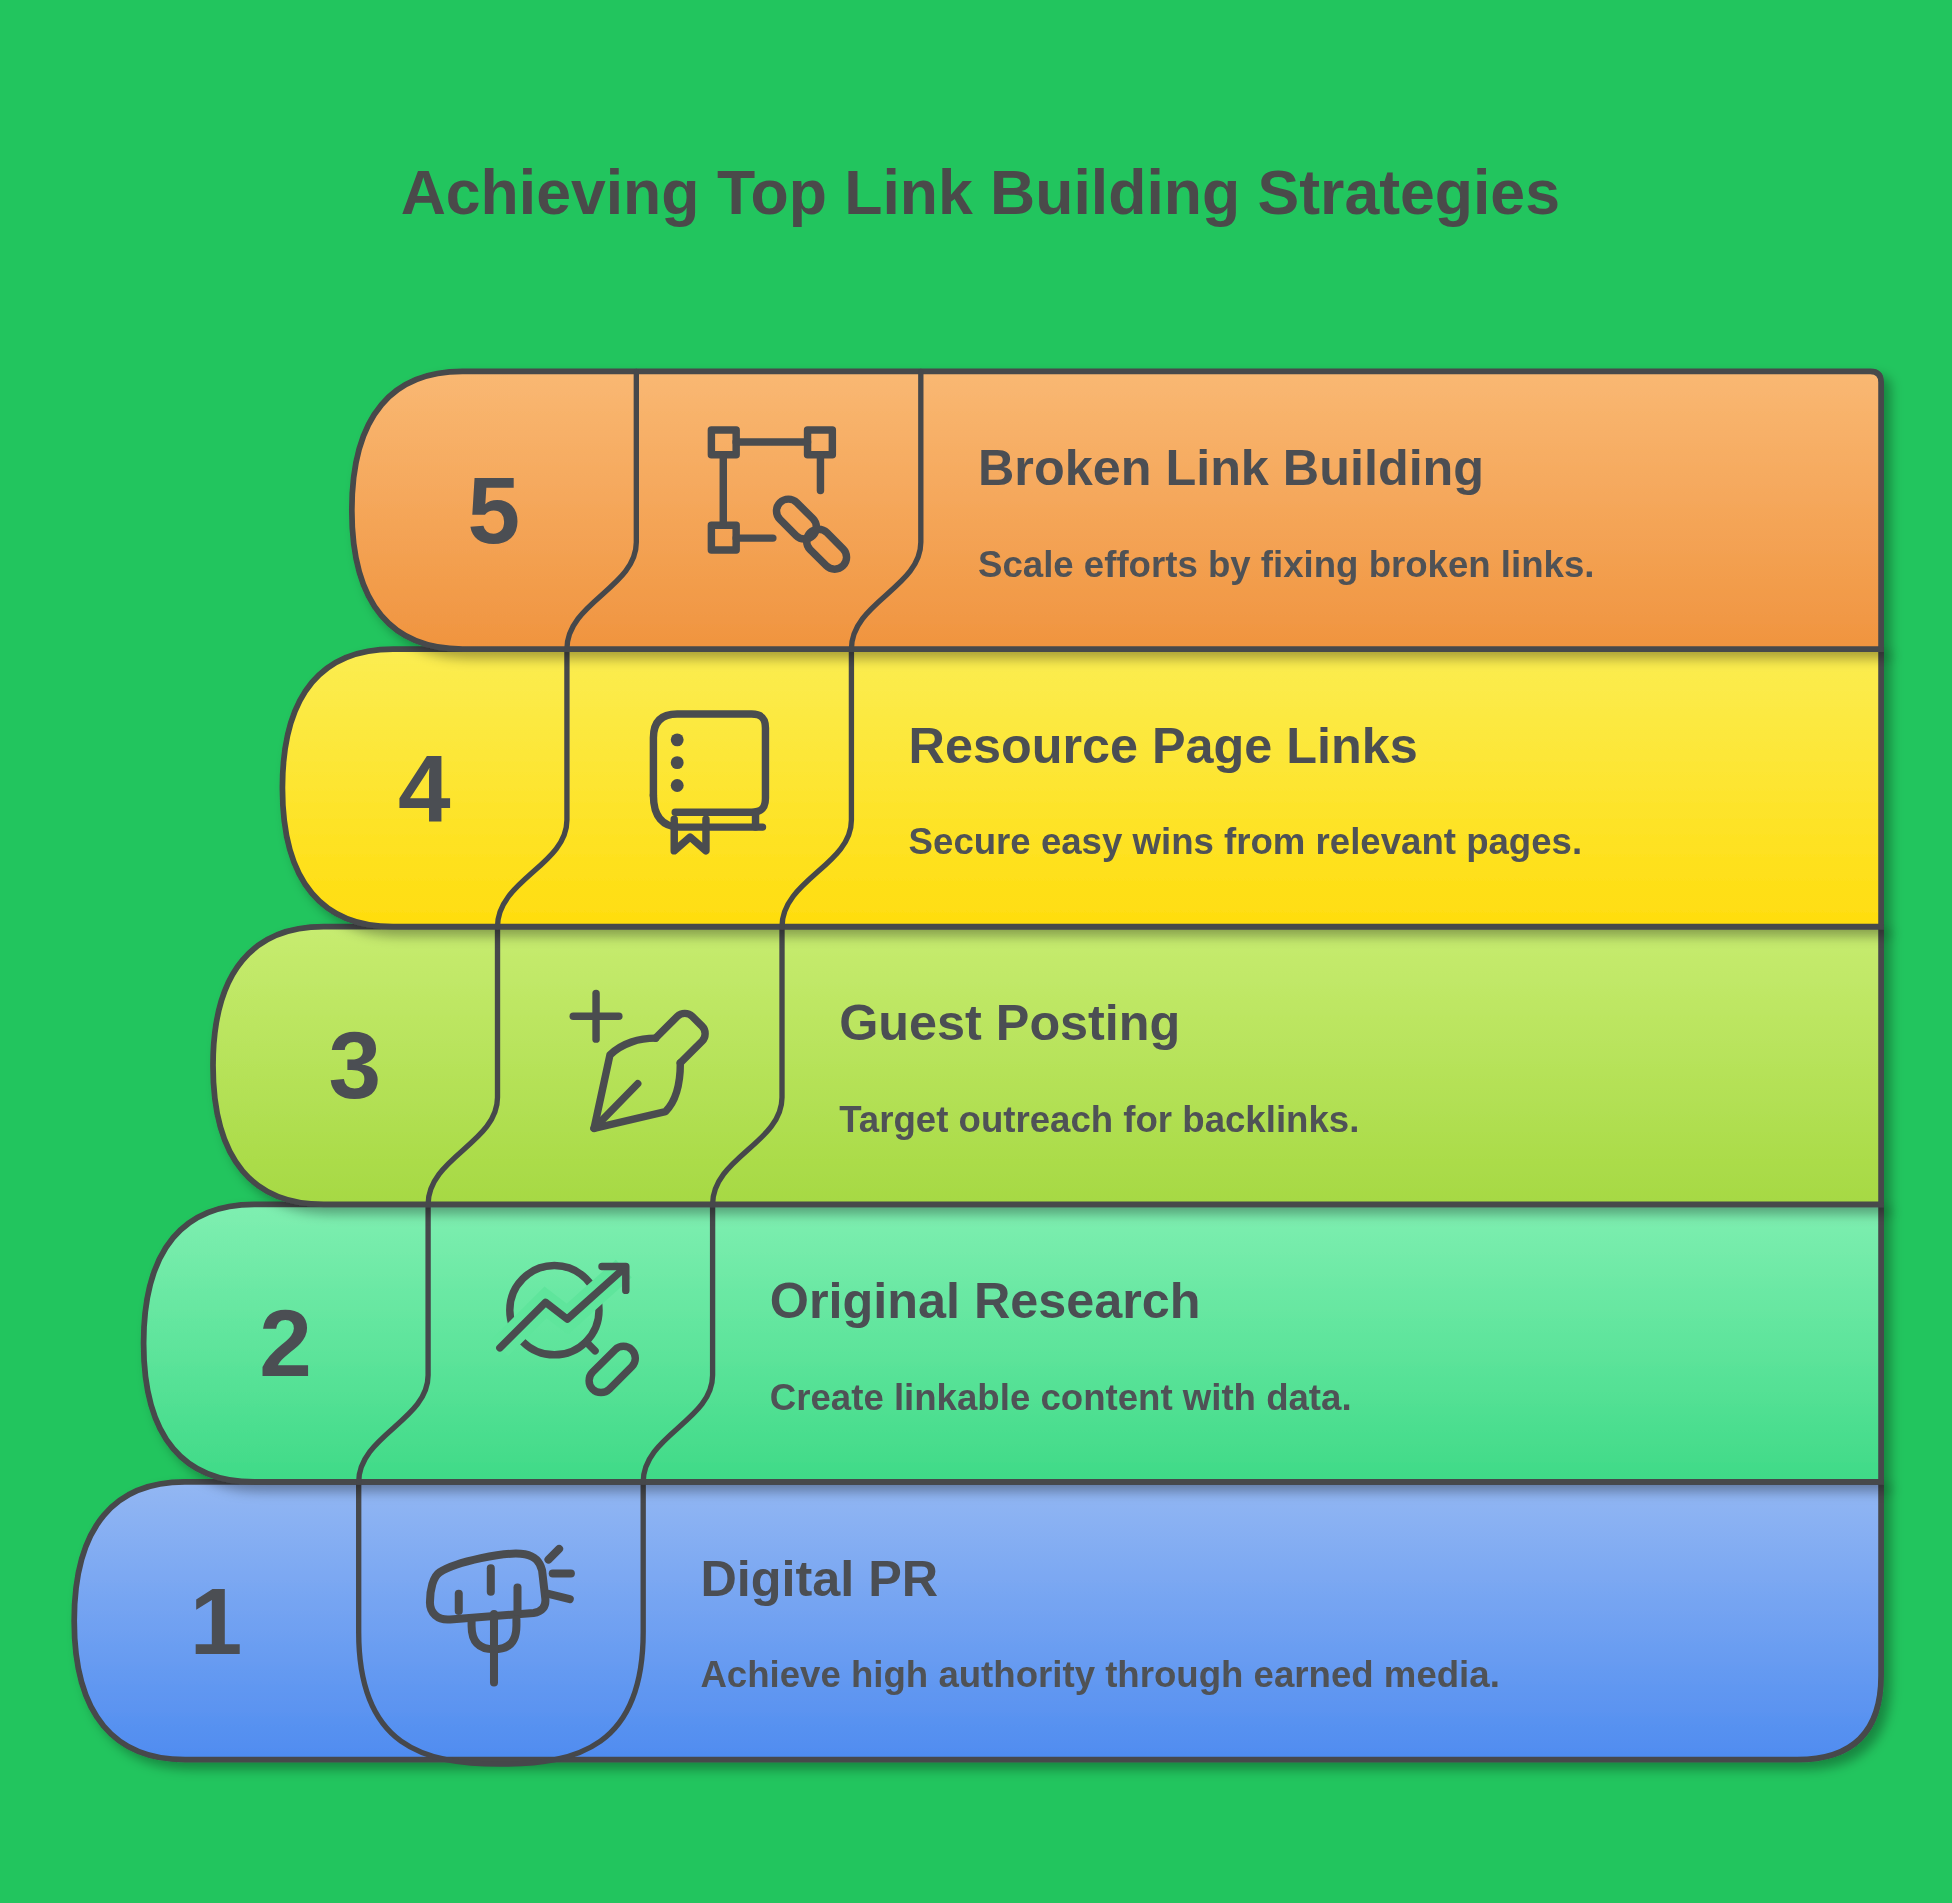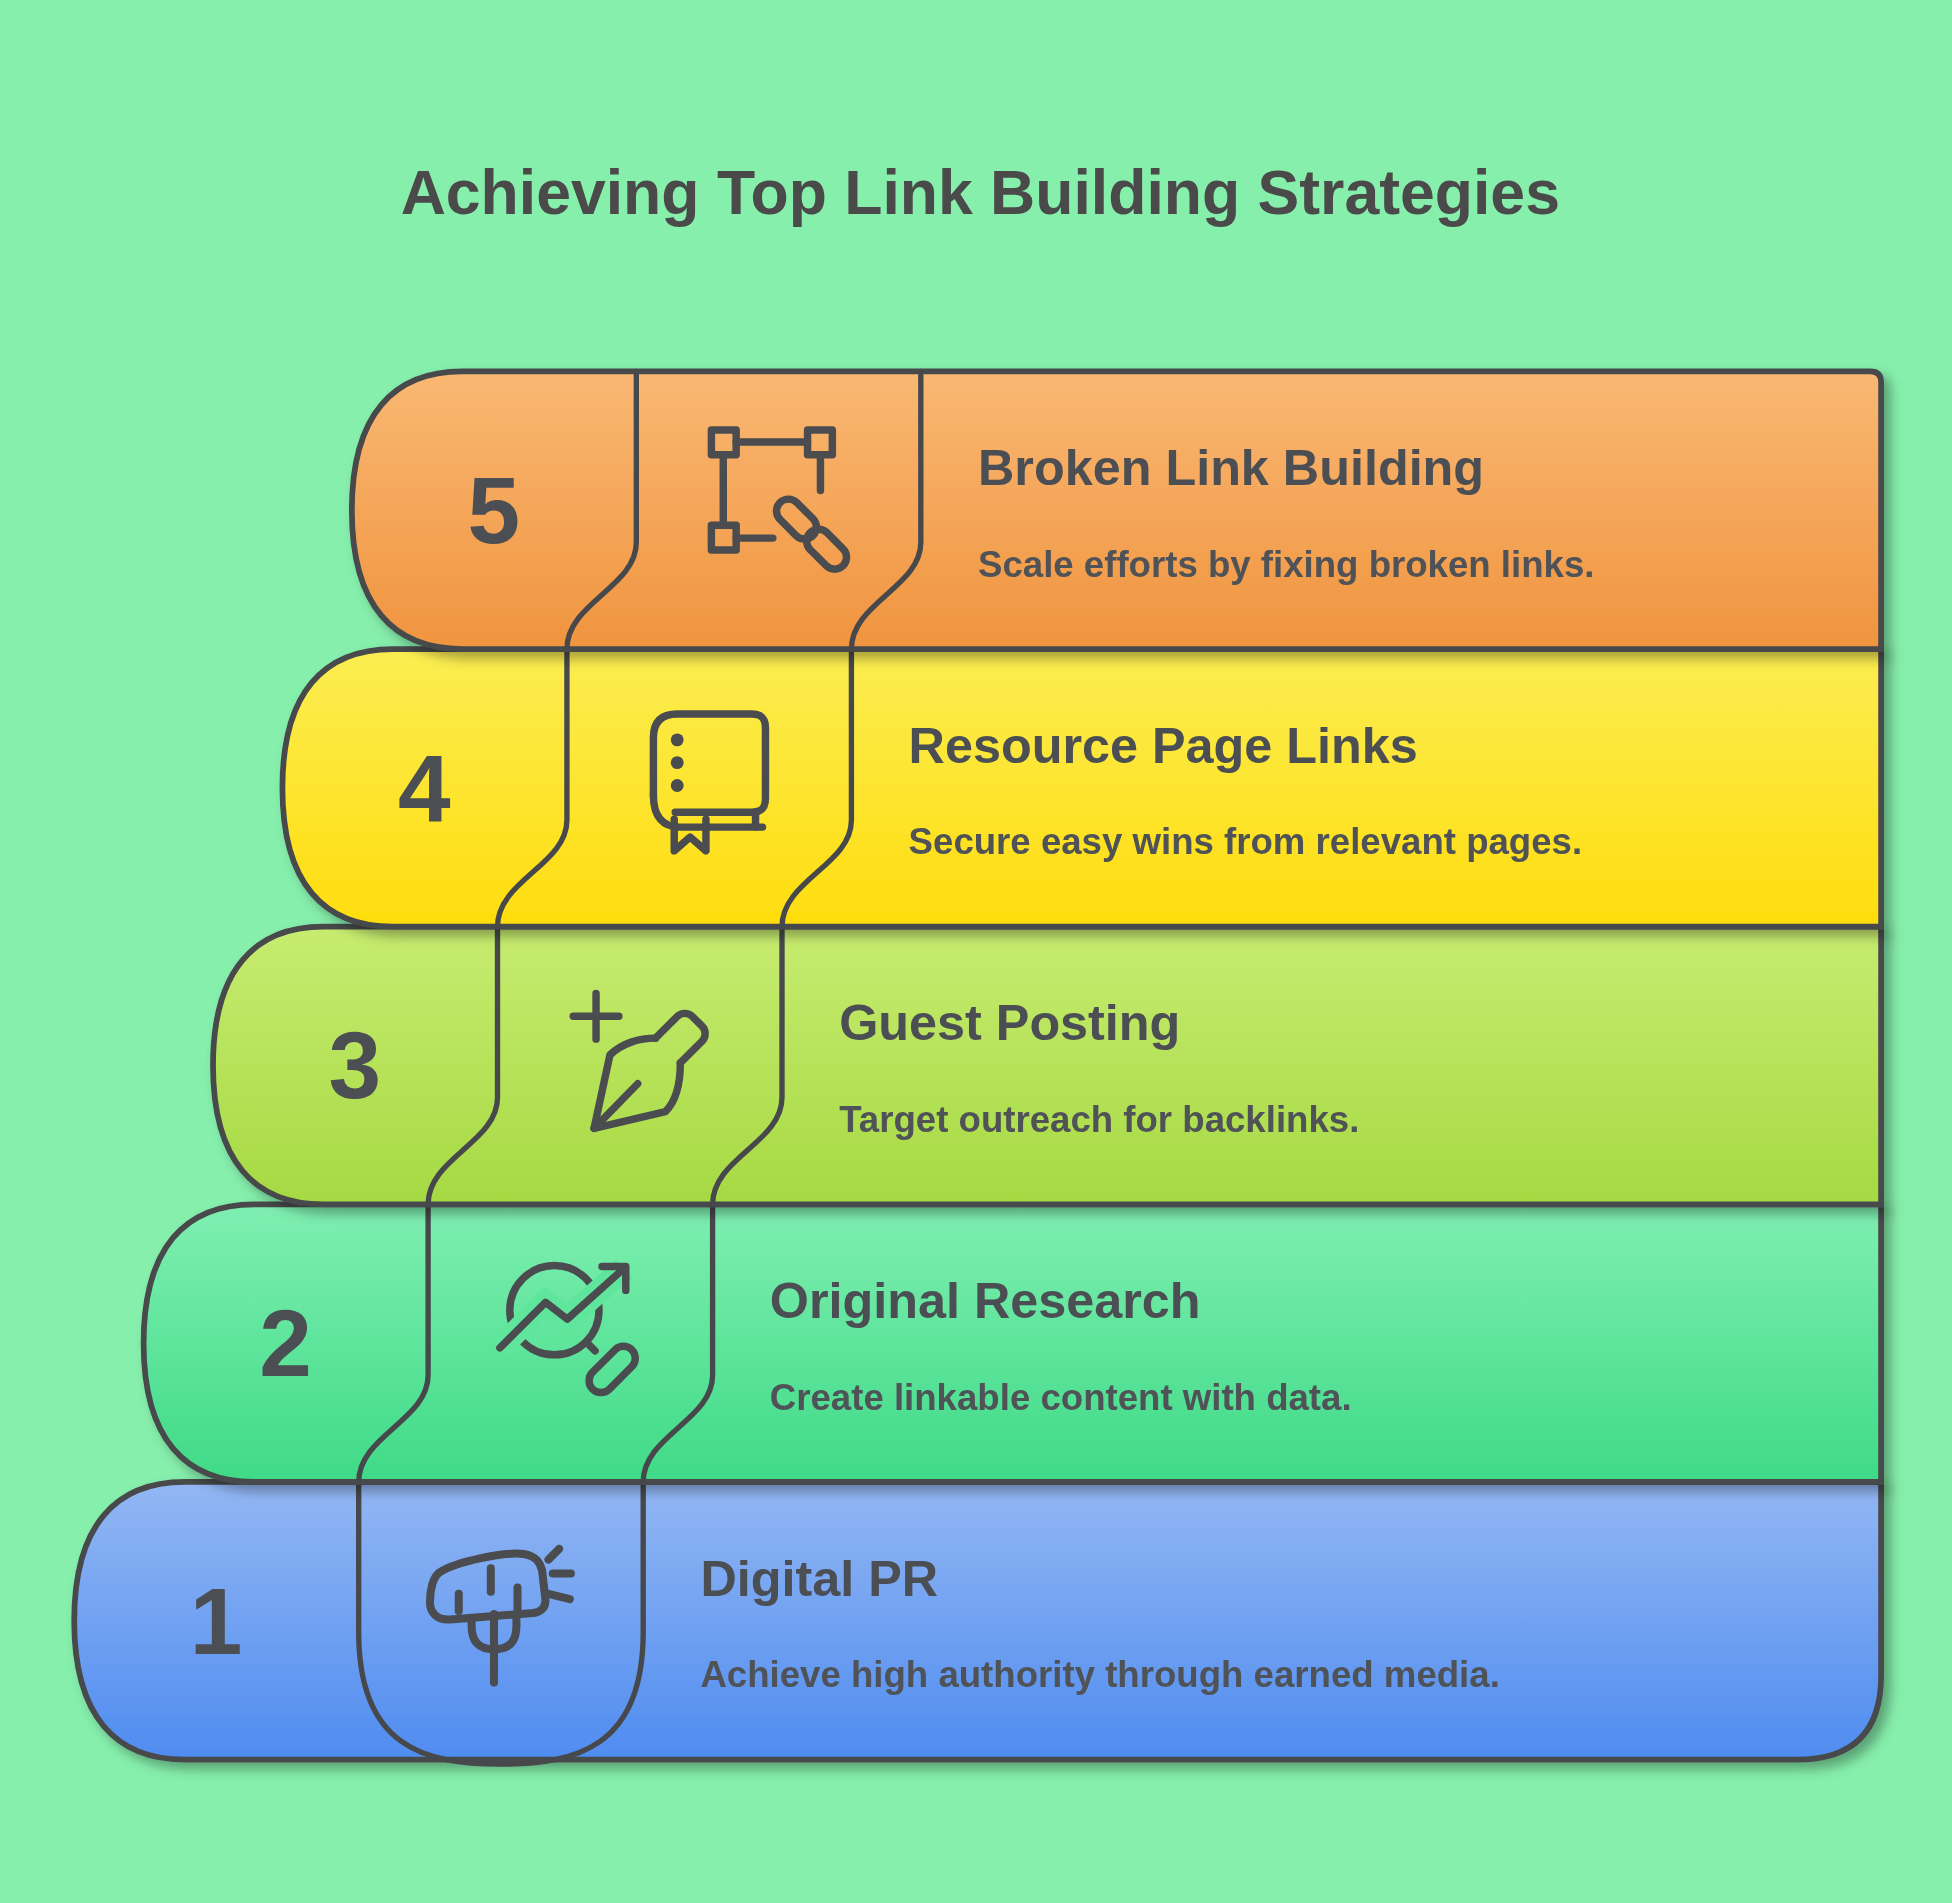--- a/index.html
+++ b/index.html
@@ -1,16 +1,16 @@
 <!DOCTYPE html>
 <html style="font-size:12.2px"><head>
 <meta charset="utf-8">
 <style>
   html,body{margin:0;padding:0;background:#ffffff;}
-  .stage{position:relative;width:1953px;height:1903px;background:#86efac;overflow:hidden;
+  .stage{position:relative;width:1953px;height:1903px;background:#22c55e;overflow:hidden;
          font-family:"Liberation Sans", sans-serif;}
   svg{display:block}
   .outline{stroke:#46484B;stroke-width:7.5;}
   .divider{fill:none;stroke:#46484B;stroke-width:7;stroke-linecap:round;}
   .ico{fill:none;stroke:#4A4C4F;stroke-width:7.5;stroke-linecap:round;stroke-linejoin:round;}
   .ico-dot{fill:#4A4C4F;stroke:none;}
   .main-title{font-family:"Liberation Sans", sans-serif;font-weight:bold;font-size:82px;fill:#4A4A4A;}
   .row-number{font-family:"Liberation Sans", sans-serif;font-weight:bold;font-size:124px;fill:#4B4E53;}
   .row-title{font-family:"Liberation Sans", sans-serif;font-weight:bold;font-size:66px;fill:#4B4E53;}
   .row-desc{font-family:"Liberation Sans", sans-serif;font-weight:bold;font-size:48px;fill:#4F5256;}

